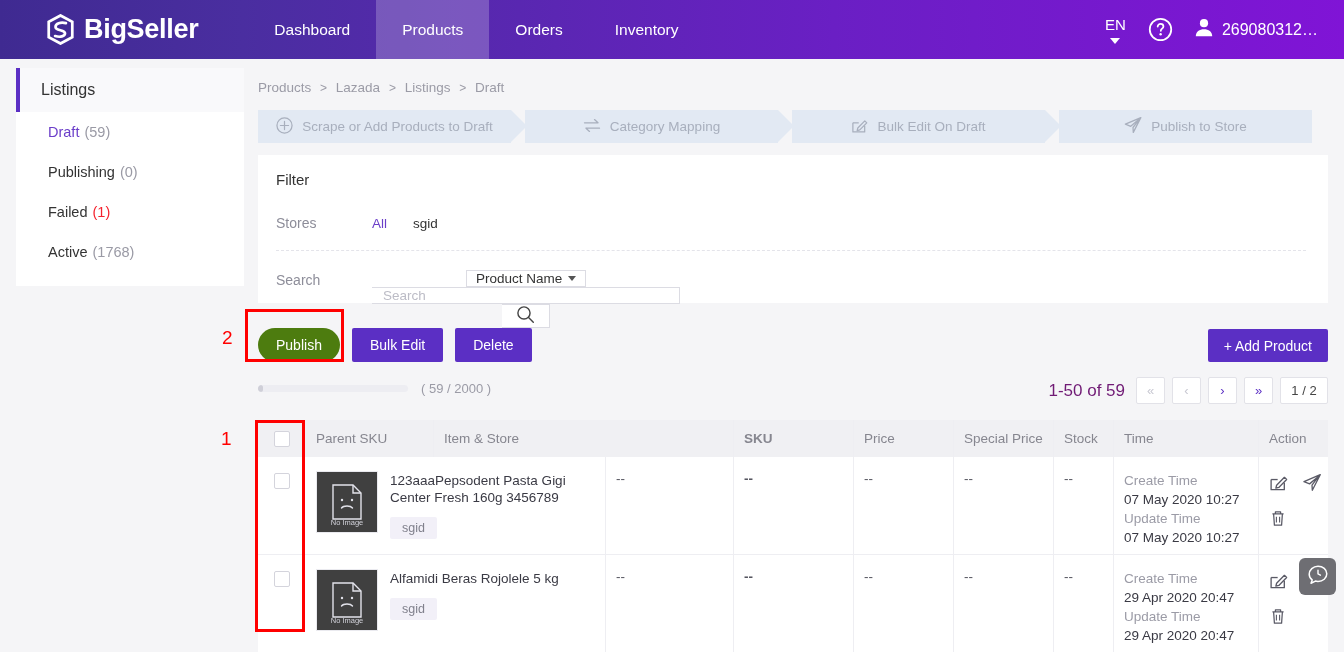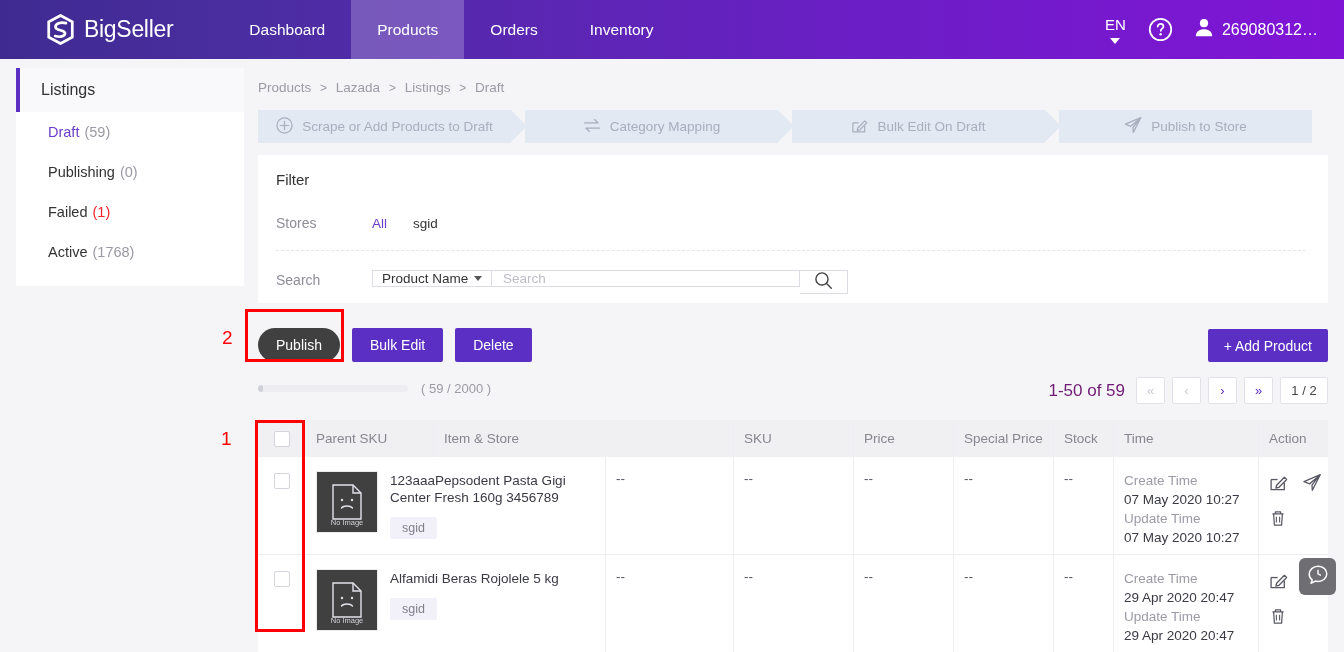--- a/index.html
+++ b/index.html
@@ -18,21 +18,21 @@
     position: absolute; top: 0; left: 0; width: 1344px; height: 59px;
     background: linear-gradient(90deg, #3f2a91 0%, #4a2ea0 18%, #6a1fc4 62%, #8014d6 100%);
     display: flex; align-items: stretch;
   }
   .logo-wrap {
     display: flex; align-items: center; gap: 9px;
     padding-left: 46px; padding-right: 30px;
   }
   .logo-mark { width: 29px; height: 31px; display: block; }
   .logo-text {
-    color: #fff; font-size: 23px; font-weight: normal; letter-spacing: -0.3px;
+    color: #fff; font-size: 27px; font-weight: bold; letter-spacing: -0.3px;
   }
   .nav-items { display: flex; align-items: stretch; margin-left: 20px; }
   .nav-item {
     display: flex; align-items: center; padding: 0 26px;
     color: #ffffff; font-size: 15.5px; cursor: pointer;
     white-space: nowrap;
   }
   .nav-item.active { background: rgba(255,255,255,0.22); }
   .nav-right {
     margin-left: auto; display: flex; align-items: center;
@@ -108,21 +108,21 @@
   .frow { display: flex; align-items: center; height: 34px; }
   .flabel { width: 96px; font-size: 14px; color: #8d8d99; flex: none; }
   .store-opt {
     font-size: 13.5px; color: #333; margin-right: 26px; cursor: pointer;
   }
   .store-opt.sel { color: #6b3ec9; }
   .fdivider {
     margin: 10px 0 12px 0; border-top: 1px dashed #e4e4ea; width: 100%;
   }
   .search-row { display: flex; align-items: center; }
-  .search-group { display: flex; align-items: flex-start; height: 20px; }
+  .search-group { display: flex; align-items: center; height: 20px; flex-direction: column; }
   .sel-box {
     display: flex; align-items: center; justify-content: space-between;
     width: 120px; padding: 0 9px; border: 1px solid #dcdce3;
     background: #fff; font-size: 13.5px; color: #333; cursor: pointer;
   }
   .caret-sm {
     width: 0; height: 0; border-left: 4px solid transparent;
     border-right: 4px solid transparent; border-top: 5px solid #555;
   }
   .search-input {
@@ -136,21 +136,21 @@
     background: #fff; display: flex; align-items: center; justify-content: center;
     cursor: pointer;
   }
 
   
   .btn {
     height: 34px; padding: 0 18px; border: none; color: #fff;
     font-size: 14px; font-family: "Liberation Sans", sans-serif;
     cursor: pointer; border-radius: 2px;
   }
-  .btn-publish { background: #404040; border-radius: 17px; }
+  .btn-publish { background: #4d7c0f; border-radius: 17px; }
   .btn-purple { background: #5b2fc4; }
   .actionbar { position: absolute; left: 258px; top: 328px; display: flex; gap: 12px; }
   .add-product {
     position: absolute; right: 16px; top: 329px;
     height: 33px; padding: 0 16px; background: #5b2fc4; color: #fff;
     border: none; font-size: 14px; cursor: pointer; border-radius: 2px;
     font-family: "Liberation Sans", sans-serif;
   }
 
   
@@ -189,21 +189,21 @@
     background: #fff; font-size: 13.5px;
   }
   .trow { display: flex; align-items: stretch; }
   .thead { background: #f0f0f3; height: 37px; color: #86868f; }
   .thead .tcell { display: flex; align-items: center; }
   .tcell { padding: 0 10px; flex: none; border-right: 1px solid #eeeef2; }
   .tcell:last-child { border-right: none; }
   .c-chk   { width: 48px; display: flex; align-items: center; justify-content: center; border-right: none; }
   .c-item  { width: 300px; }
   .c-psku  { width: 128px; }
-  .c-sku   { width: 120px; }
+  .c-sku   { width: 120px; font-weight: bold; }
   .c-price { width: 100px; }
   .c-sprice{ width: 100px; }
   .c-stock { width: 60px; }
   .c-time  { width: 145px; }
   .c-action{ width: 98px; border-right: none; }
   .tbody .trow { border-bottom: 1px solid #eeeef2; min-height: 98px; }
   .tbody .tcell { padding-top: 14px; }
   .tbody .c-chk { padding-top: 16px; align-items: flex-start; }
   .chkbox {
     width: 16px; height: 16px; border: 1px solid #d4d4dc; background: #fff;

